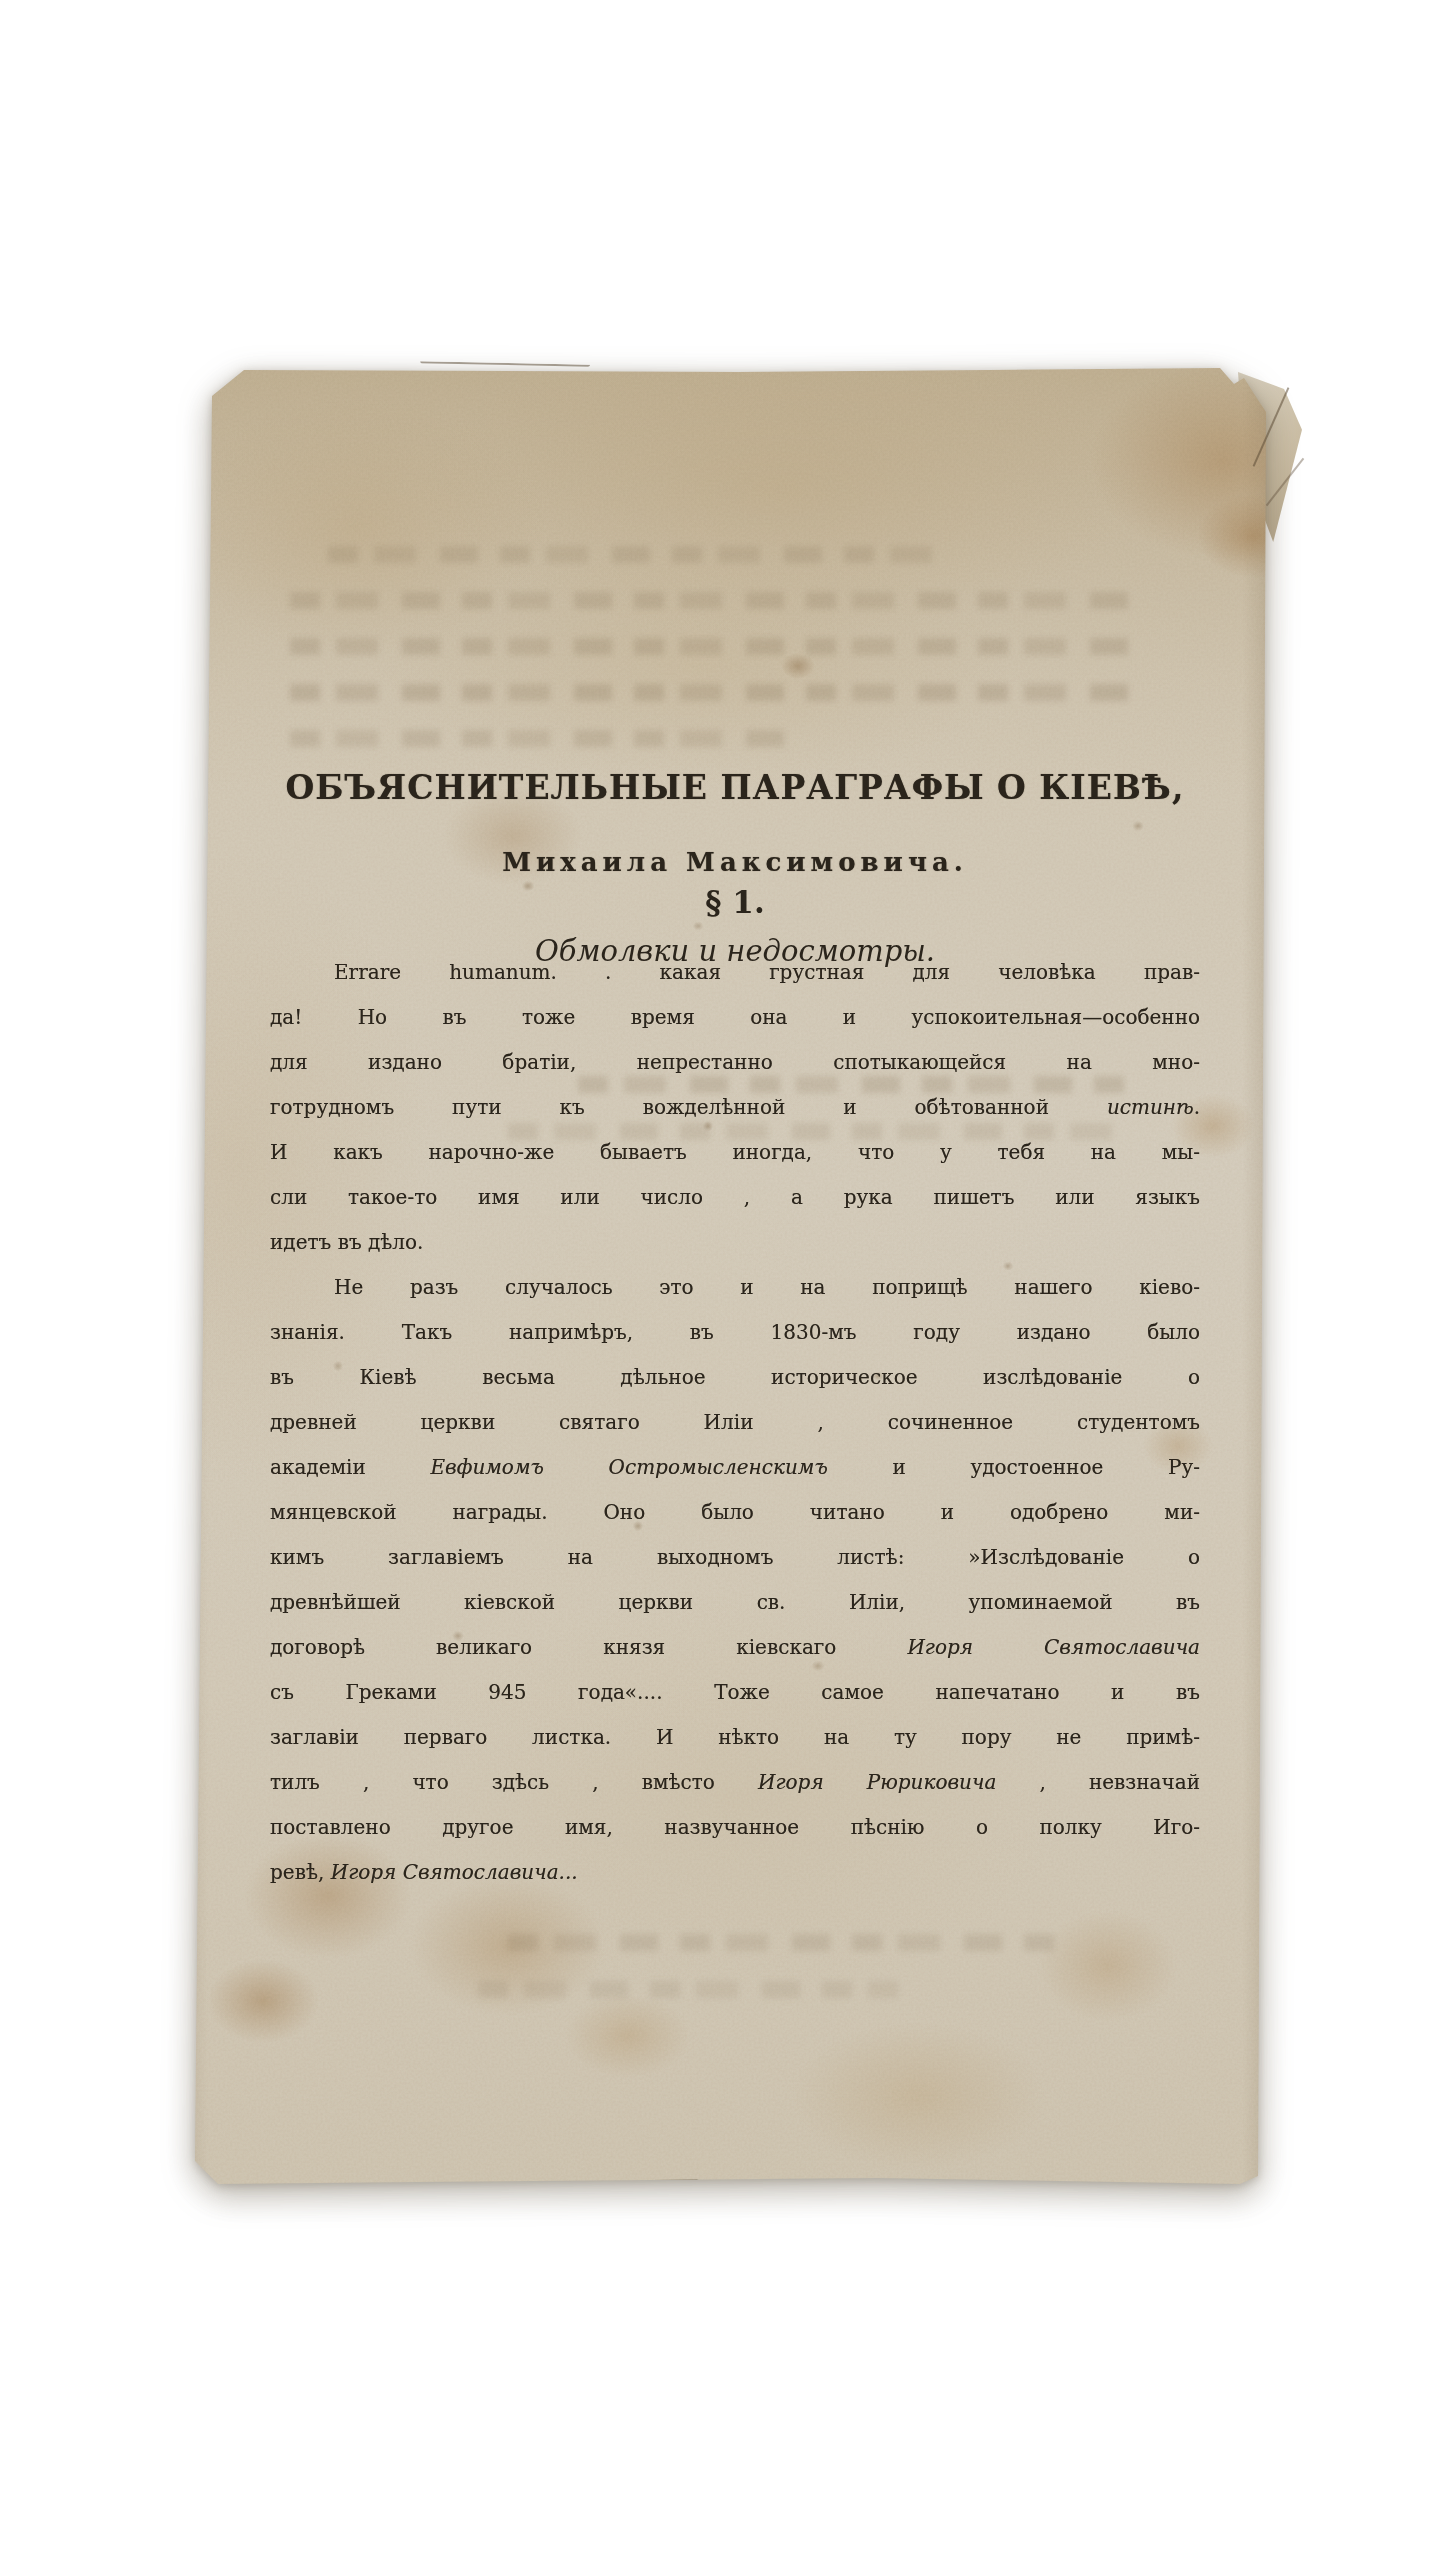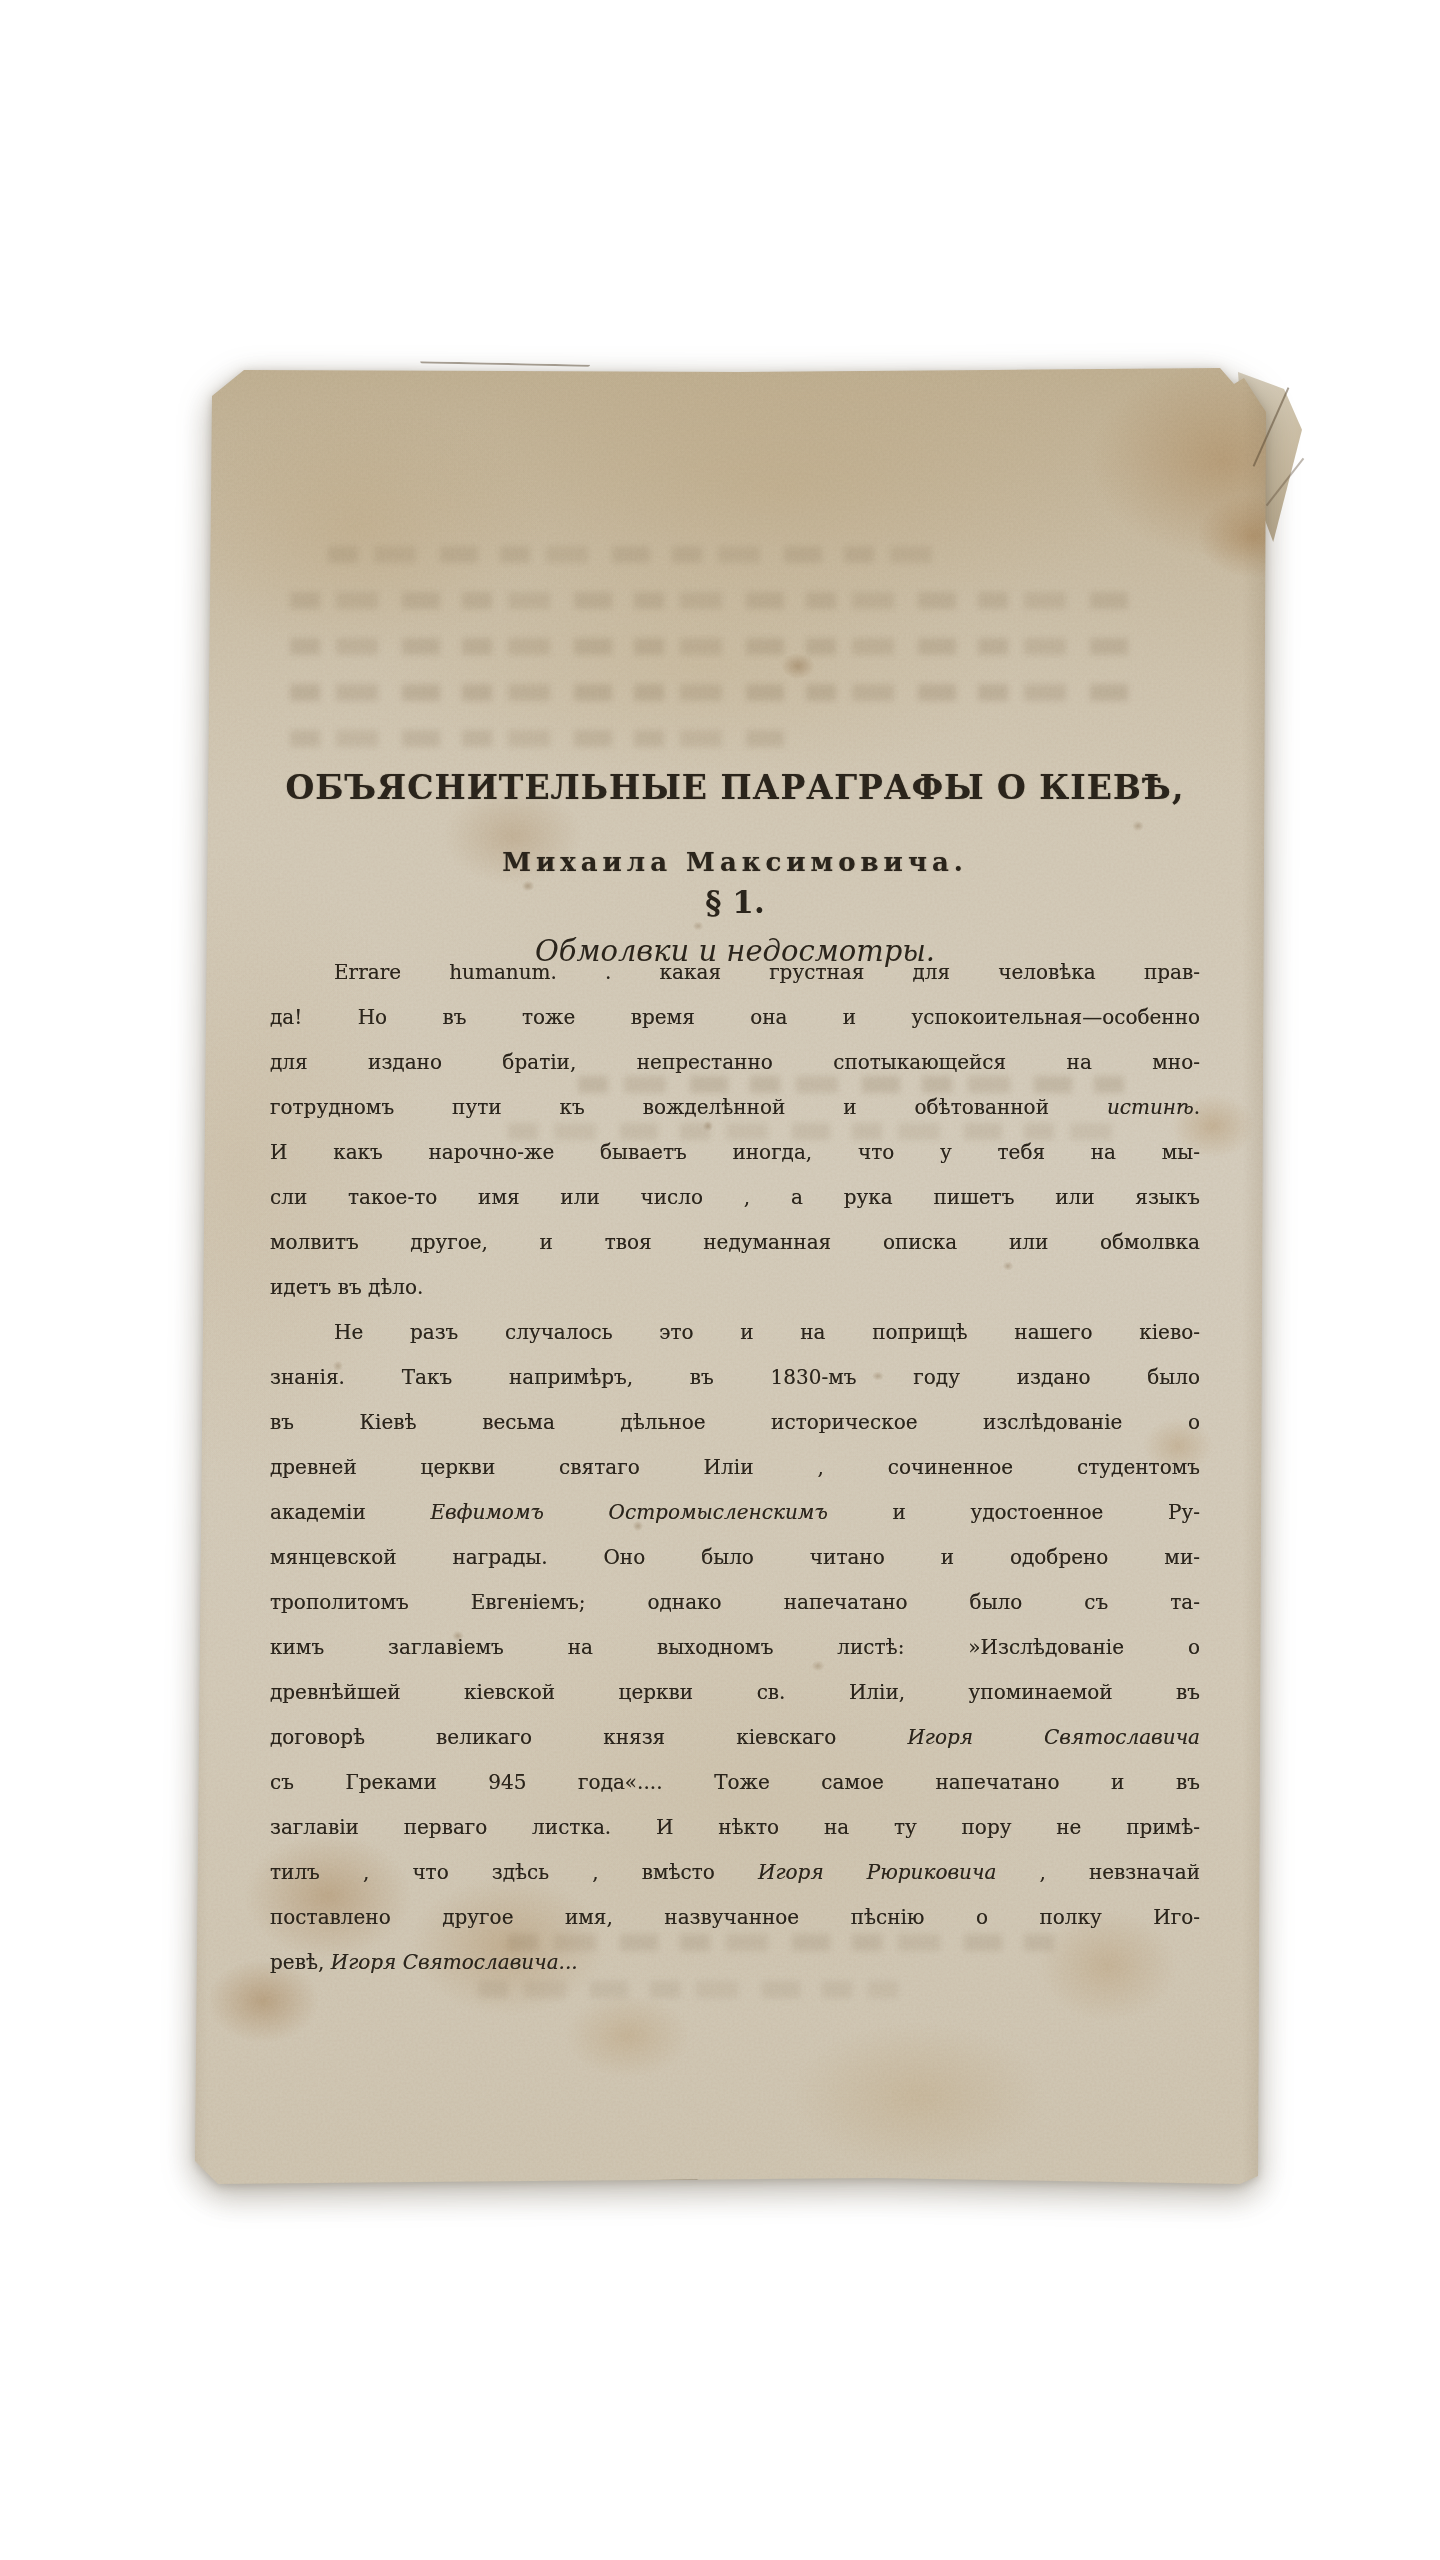--- a/index.html
+++ b/index.html
@@ -156,29 +156,27 @@
       <div class="print h section-mark">§ 1.</div>
       <div class="print h subtitle">Обмолвки и недосмотры.</div>
 
       <div class="print bodytext">
           <div class="line first"><span>Errare humanum. . какая грустная для человѣка прав-</span></div>
           <div class="line"><span>да! Но въ тоже время она и успокоительная—особенно</span></div>
           <div class="line"><span>для издано братіи, непрестанно спотыкающейся на мно-</span></div>
           <div class="line"><span>готрудномъ пути къ вожделѣнной и обѣтованной </span><span class="it">истинѣ</span><span>.</span></div>
           <div class="line"><span>И какъ нарочно-же бываетъ иногда, что у тебя на мы-</span></div>
           <div class="line"><span>сли такое-то имя или число , а рука пишетъ или языкъ</span></div>
-          <div class="line"><span>молвитъ другое, и твоя недуманная описка или обмолвка</span></div>
           <div class="line last"><span>идетъ въ дѣло.</span></div>
           <div class="line first"><span>Не разъ случалось это и на поприщѣ нашего кіево-</span></div>
           <div class="line"><span>знанія. Такъ напримѣръ, въ 1830-мъ году издано было</span></div>
           <div class="line"><span>въ Кіевѣ весьма дѣльное историческое изслѣдованіе о</span></div>
           <div class="line"><span>древней церкви святаго Иліи , сочиненное студентомъ</span></div>
           <div class="line"><span>академіи </span><span class="it">Евфимомъ Остромысленскимъ</span><span> и удостоенное Ру-</span></div>
           <div class="line"><span>мянцевской награды. Оно было читано и одобрено ми-</span></div>
-          <div class="line"><span>трополитомъ Евгеніемъ; однако напечатано было съ та-</span></div>
           <div class="line"><span>кимъ заглавіемъ на выходномъ листѣ: »Изслѣдованіе о</span></div>
           <div class="line"><span>древнѣйшей кіевской церкви св. Иліи, упоминаемой въ</span></div>
           <div class="line"><span>договорѣ великаго князя кіевскаго </span><span class="it">Игоря Святославича</span></div>
           <div class="line"><span>съ Греками 945 года«.... Тоже самое напечатано и въ</span></div>
           <div class="line"><span>заглавіи перваго листка. И нѣкто на ту пору не примѣ-</span></div>
           <div class="line"><span>тилъ , что здѣсь , вмѣсто </span><span class="it">Игоря Рюриковича</span><span> , невзначай</span></div>
           <div class="line"><span>поставлено другое имя, назвучанное пѣснію о полку Иго-</span></div>
           <div class="line last"><span>ревѣ, </span><span class="it">Игоря Святославича...</span></div>
         </div>
 

